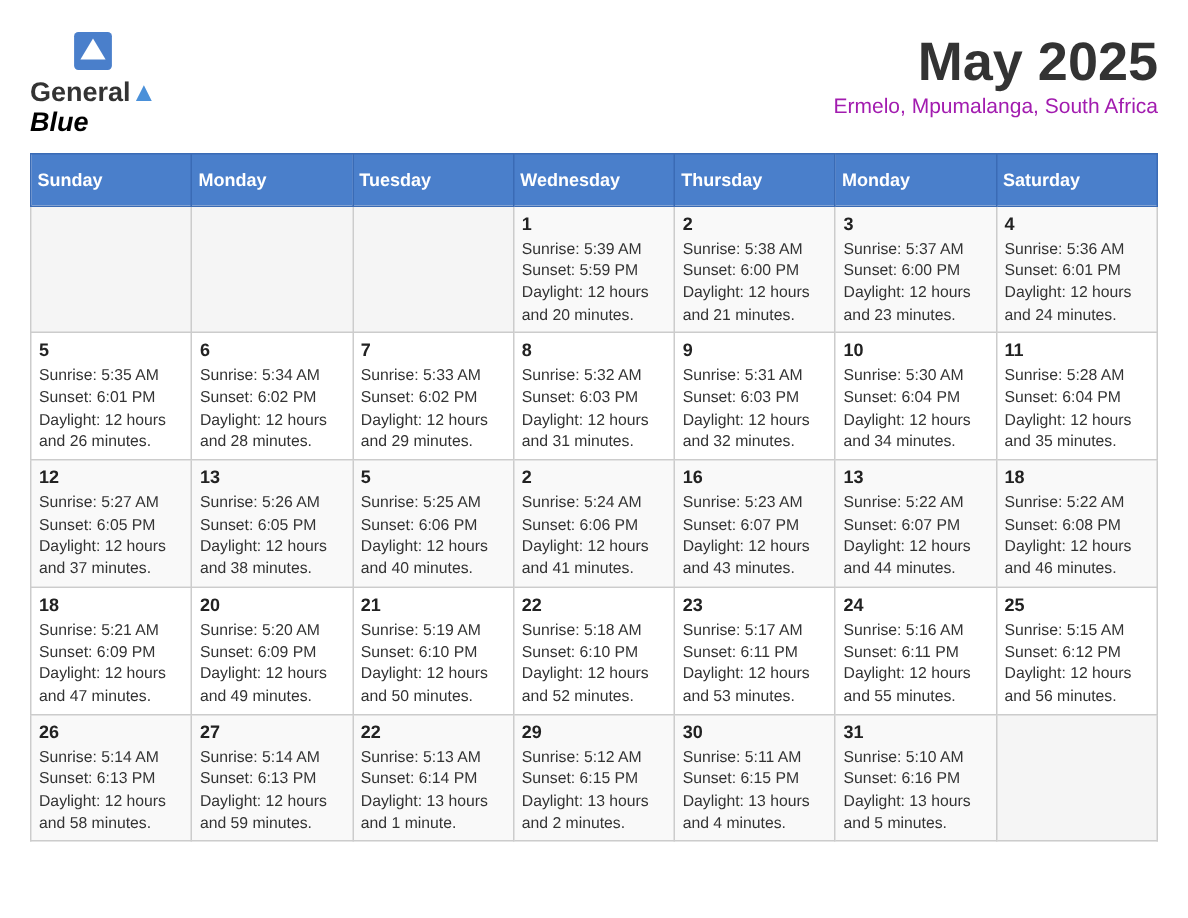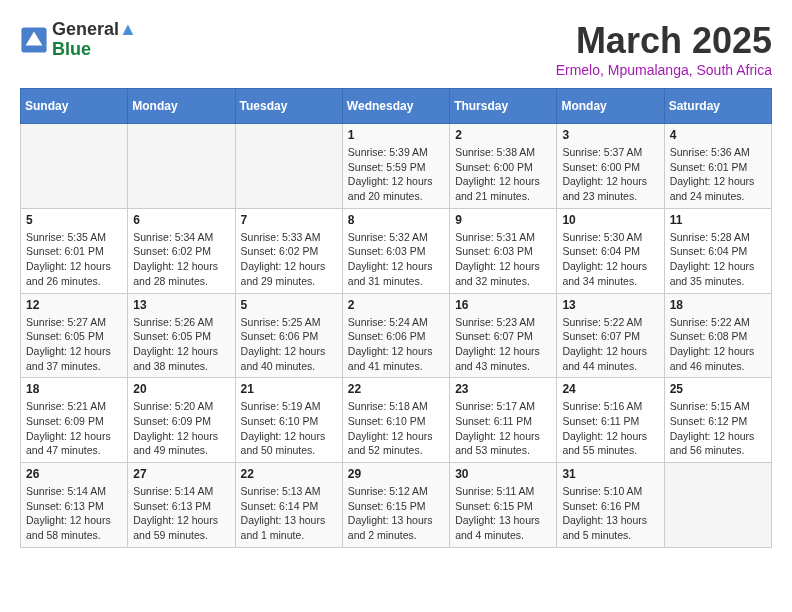--- a/index.html
+++ b/index.html
@@ -13,20 +13,21 @@
     .header {
       display: flex;
       justify-content: space-between;
       align-items: flex-start;
       margin-bottom: 10px;
     }
     .logo {
       display: flex;
       align-items: center;
       gap: 4px;
+      flex-direction: column;
     }
     .logo-text {
       font-size: 18px;
       font-weight: bold;
       color: #333;
       line-height: 1.1;
     }
     .logo-text span {
       color: #4a90d9;
     }
@@ -92,25 +93,25 @@
 <body>
 
 <div class="header">
   <div class="logo">
     <svg class="logo-icon" viewBox="0 0 40 40">
       <rect x="2" y="2" width="36" height="36" rx="4" fill="#4a7fcb"></rect>
       <polygon points="20,8 32,28 8,28" fill="white"></polygon>
     </svg>
     <div class="logo-text">
       <div>General<span>▲</span></div>
-      <div style="color:#15803d;">Blue</div>
+      <div style="color:#000000;font-style:italic;">Blue</div>
     </div>
   </div>
   <div class="title-block">
-    <div class="month-title">March 2025</div>
+    <div class="month-title">May 2025</div>
     <div class="subtitle">Ermelo, Mpumalanga, South Africa</div>
   </div>
 </div>
 
 <table class="calendar">
   <thead>
     <tr id="header-row">
         <th>Sunday</th>
         <th>Monday</th>
         <th>Tuesday</th>

